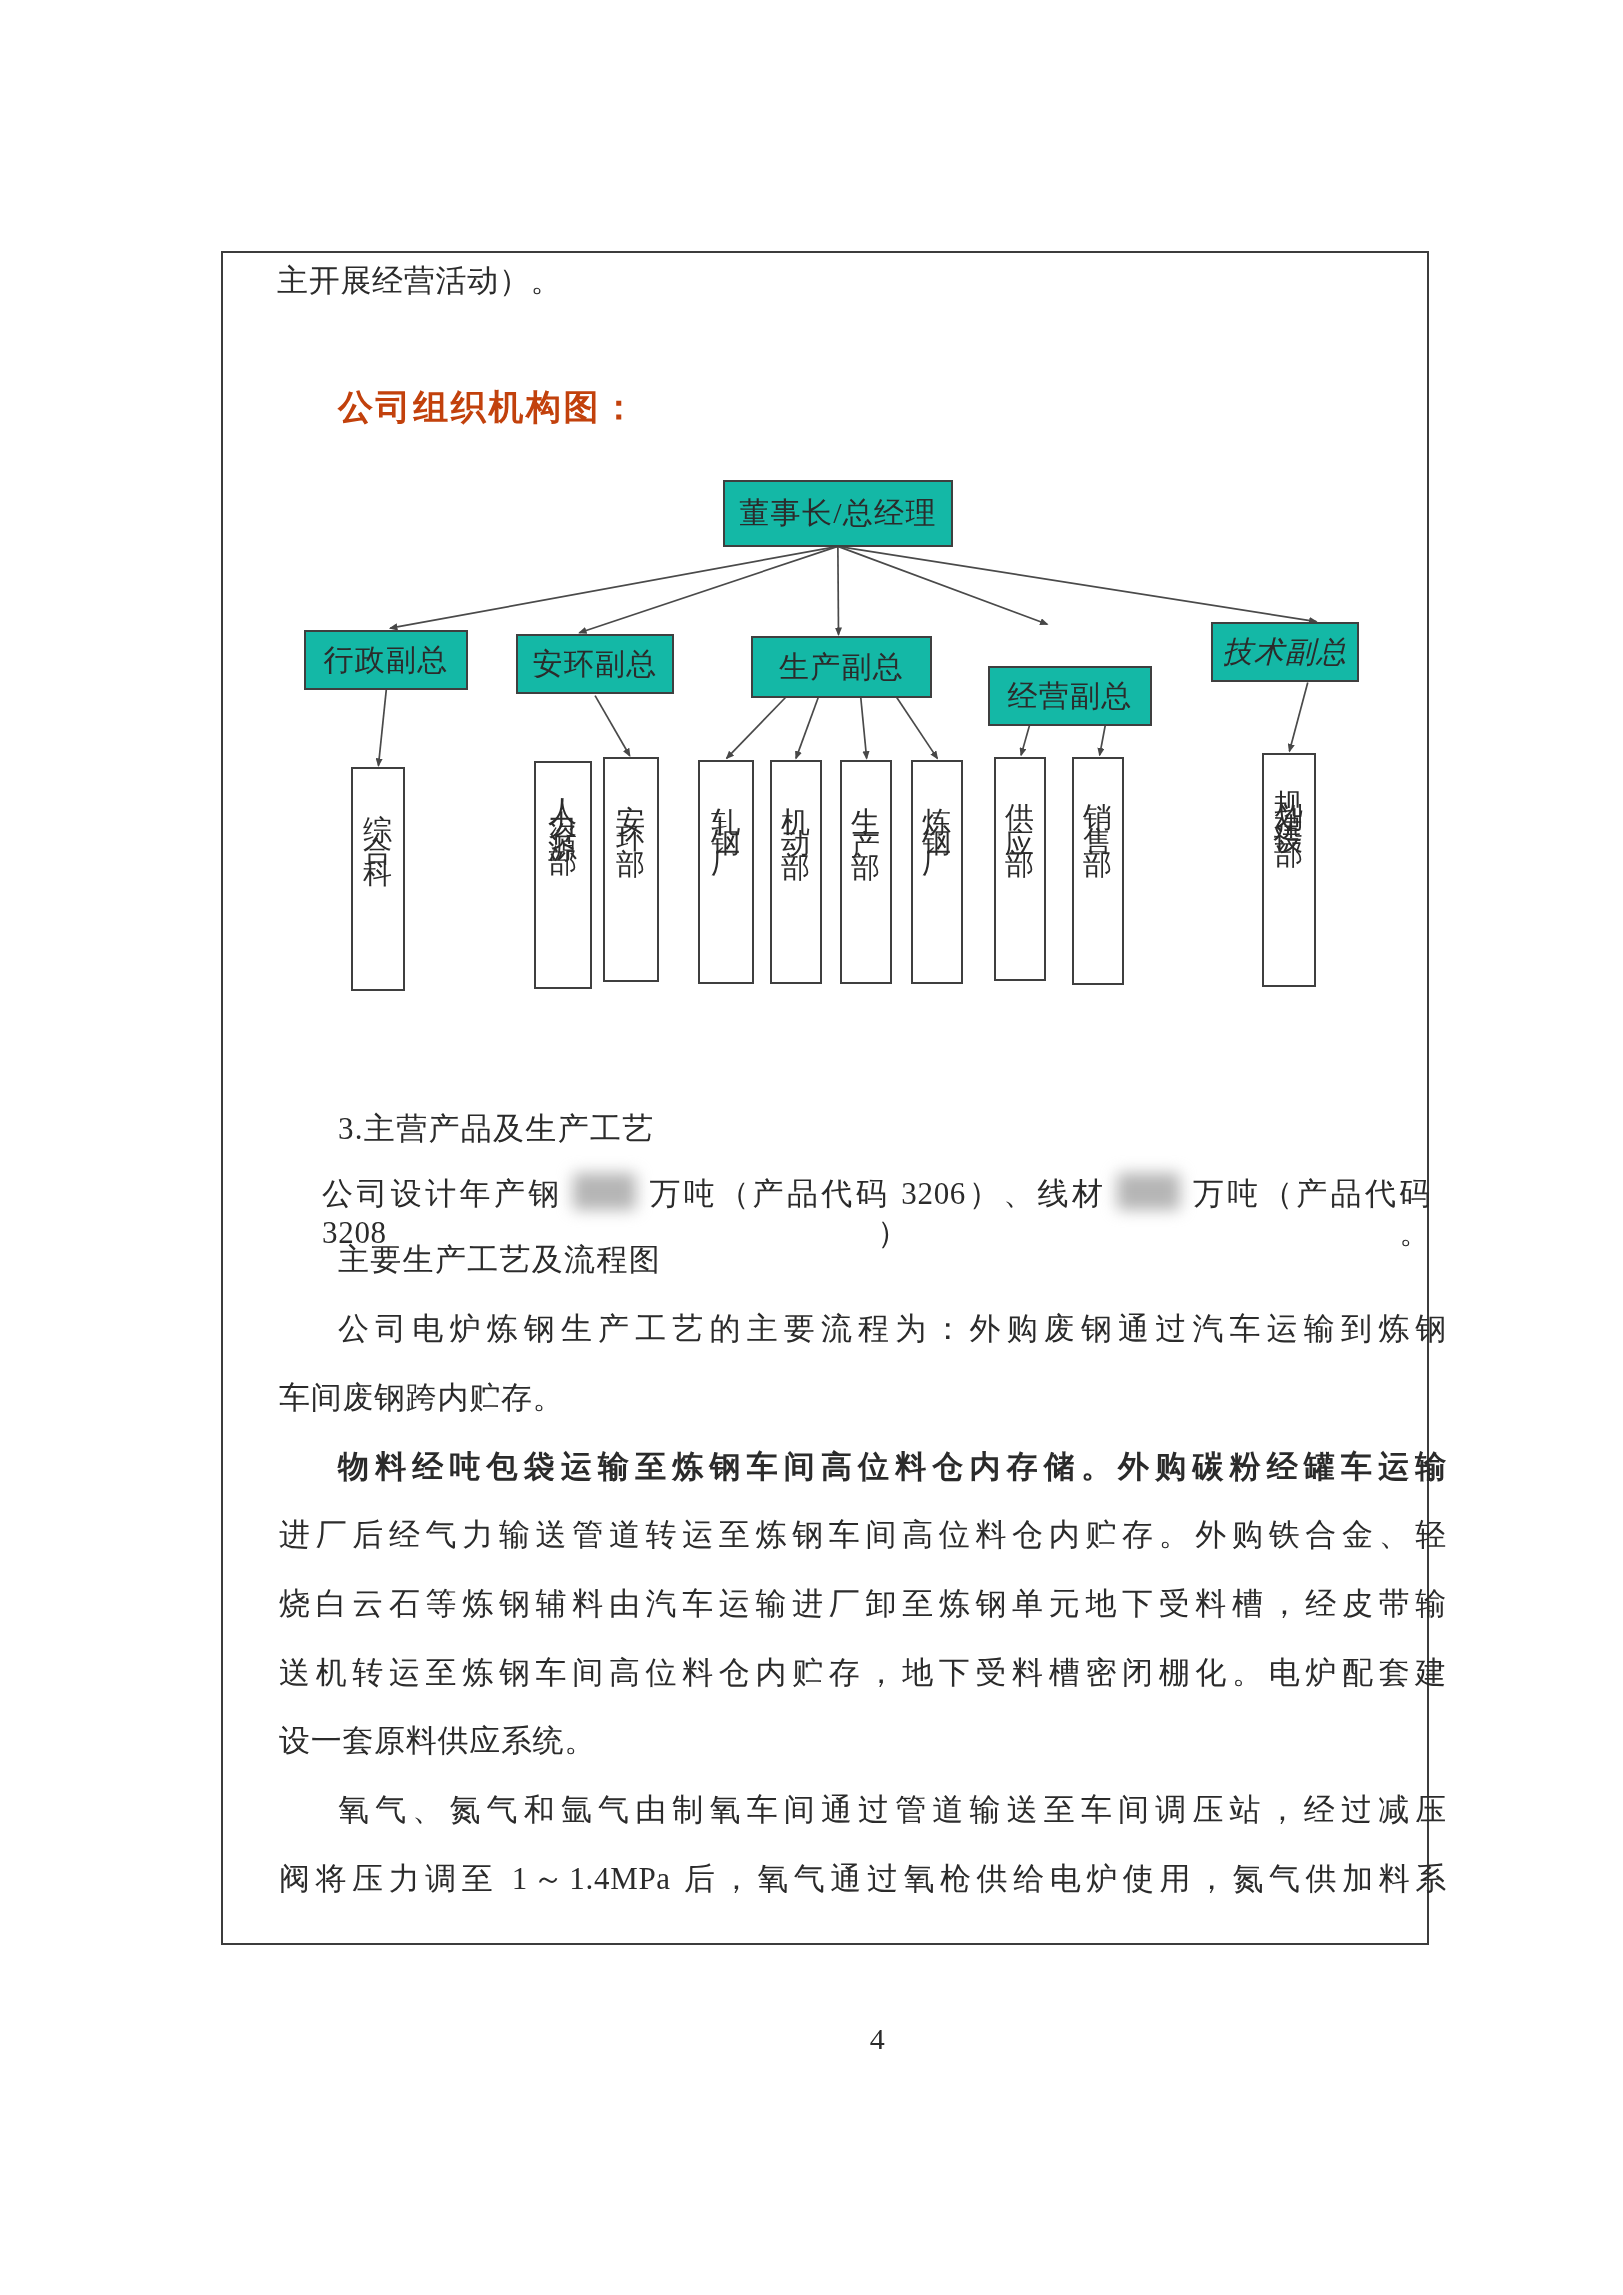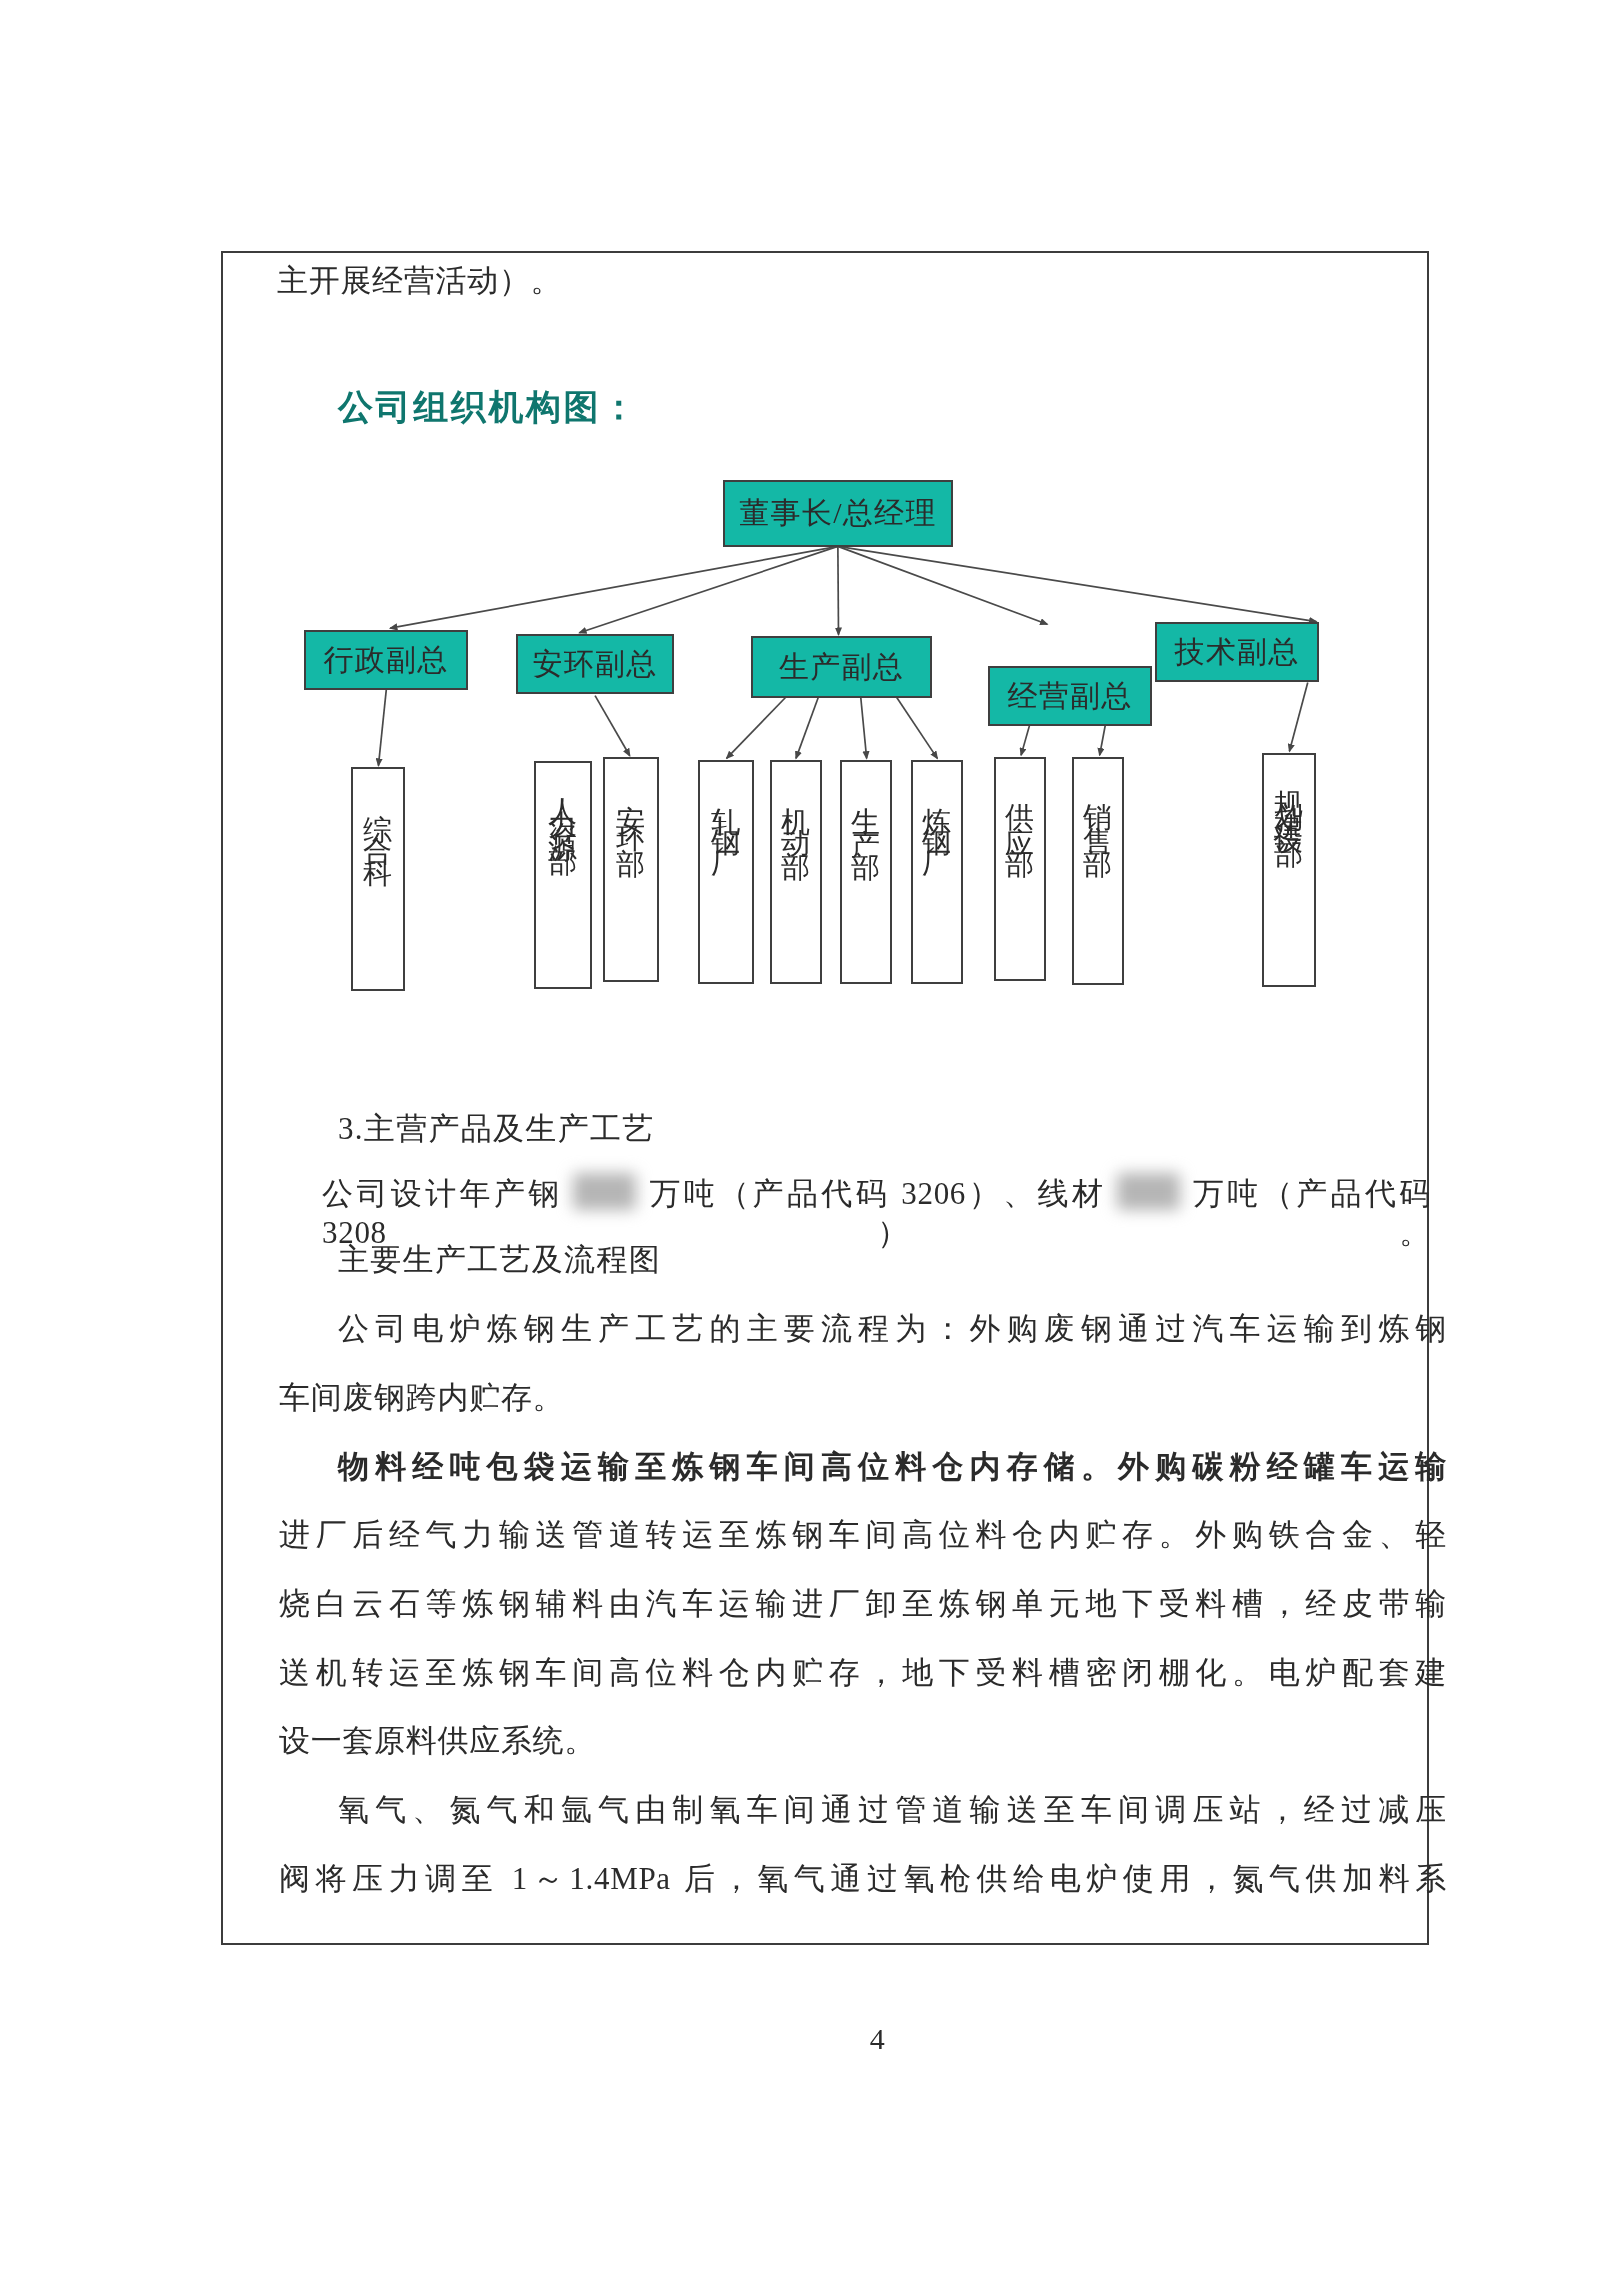--- a/index.html
+++ b/index.html
@@ -14,35 +14,35 @@
   .content-border{
     position:absolute;left:221px;top:251px;width:1204px;height:1690px;
     border:2px solid #3c3c3c;background:transparent;
   }
   .txt{position:absolute;font-size:31px;line-height:39px;letter-spacing:0.7px;white-space:normal;margin-left:40px;}
   .txt.justify{text-align:justify;text-align-last:justify;}
   .intro{left:237px;top:261px;width:1113px;}
   .chart-heading{
     left:298px;top:387px;width:785px;
     font-family:"Liberation Sans","DejaVu Sans",sans-serif;
-    font-weight:bold;font-size:35px;letter-spacing:2.6px;color:#0f766e;
+    font-weight:bold;font-size:35px;letter-spacing:2.6px;color:#c2410c;
   }
   
   .node{
     position:absolute;background:#14b8a6;border:2.6px solid #3f3f3f;
     display:flex;align-items:center;justify-content:center;
     font-size:30px;letter-spacing:1.3px;color:#2b2b2b;box-sizing:border-box;
   }
   .node-root{left:723px;top:480px;width:230px;height:67px;}
   .node-l2{height:60px;border-width:2.6px;}
   .n-xz{left:304px;top:630px;width:164px;}
   .n-ah{left:516px;top:634px;width:158px;}
   .n-sc{left:751px;top:636px;width:181px;height:62px;}
   .n-jy{left:988px;top:626px;width:164px;margin-top:40px;}
-  .n-js{left:1155px;top:622px;width:164px;}
+  .n-js{left:1211px;top:622px;width:148px;font-style:italic;}
   .vnode{
     position:absolute;background:#ffffff;border:2px solid #3f3f3f;
     display:flex;justify-content:center;align-items:flex-start;
     box-sizing:border-box;
   }
   .vnode span{
     writing-mode:vertical-rl;text-orientation:upright;
     font-size:29px;color:#2b2b2b;
   }
   .ls-wide span{letter-spacing:22px;padding-top:22px;}

